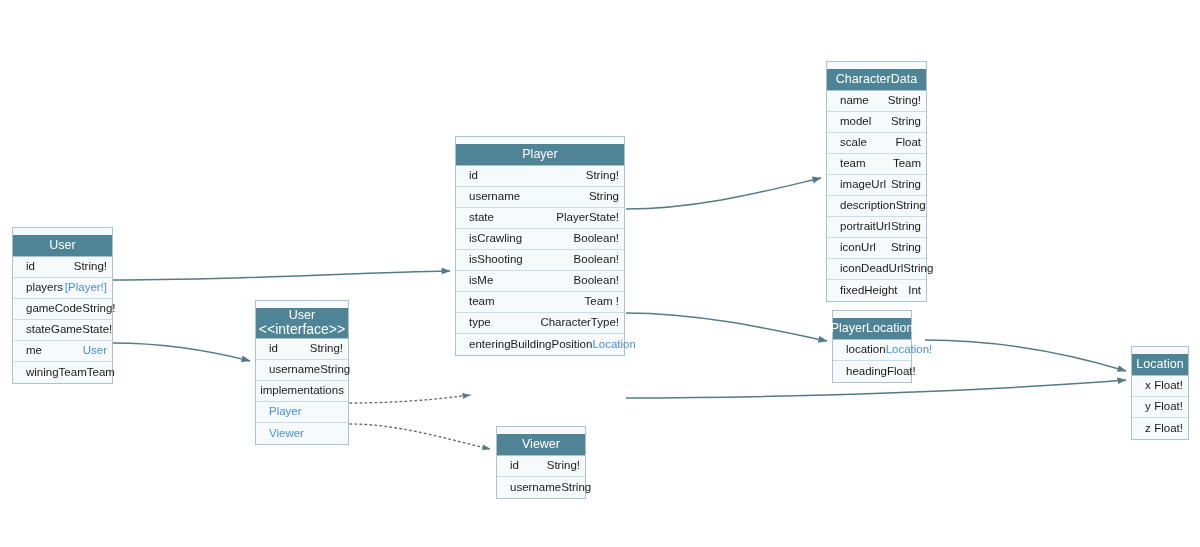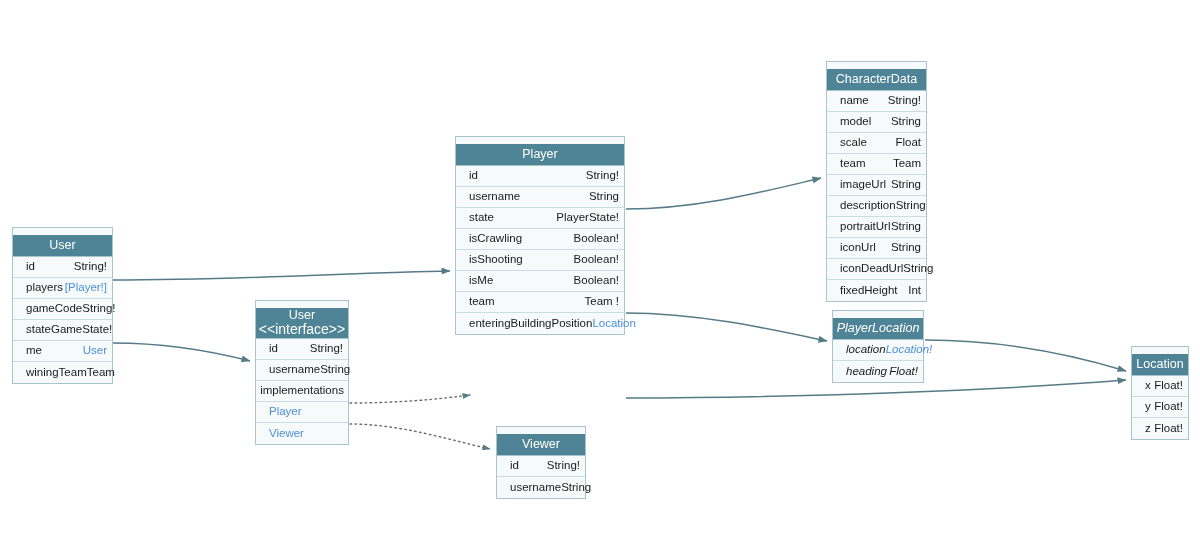--- a/index.html
+++ b/index.html
@@ -185,20 +185,24 @@
       </div>
       <div class="row">
         <span class="fname">isMe</span>
         <span class="ftype">Boolean!</span>
       </div>
       <div class="row">
         <span class="fname">team</span>
         <span class="ftype">Team !</span>
       </div>
       <div class="row">
+        <span class="fname">type</span>
+        <span class="ftype">CharacterType!</span>
+      </div>
+      <div class="row">
         <span class="fname">enteringBuildingPosition</span>
         <span class="ftype ref">Location</span>
       </div>
     </div>
     <div class="uml" style="left: 496px; top: 426px; width: 90px;">
       <div class="uml-header">
         <span>Viewer</span>
       </div>
       <div class="row">
         <span class="fname">id</span>
@@ -247,21 +251,21 @@
       </div>
       <div class="row">
         <span class="fname">iconDeadUrl</span>
         <span class="ftype">String</span>
       </div>
       <div class="row">
         <span class="fname">fixedHeight</span>
         <span class="ftype">Int</span>
       </div>
     </div>
-    <div class="uml" style="left: 832px; top: 310px; width: 92px; font-style: italic;">
+    <div class="uml" style="left: 832px; top: 310px; width: 80px;">
       <div class="uml-header">
         <span>PlayerLocation</span>
       </div>
       <div class="row">
         <span class="fname">location</span>
         <span class="ftype ref">Location!</span>
       </div>
       <div class="row">
         <span class="fname">heading</span>
         <span class="ftype">Float!</span>

